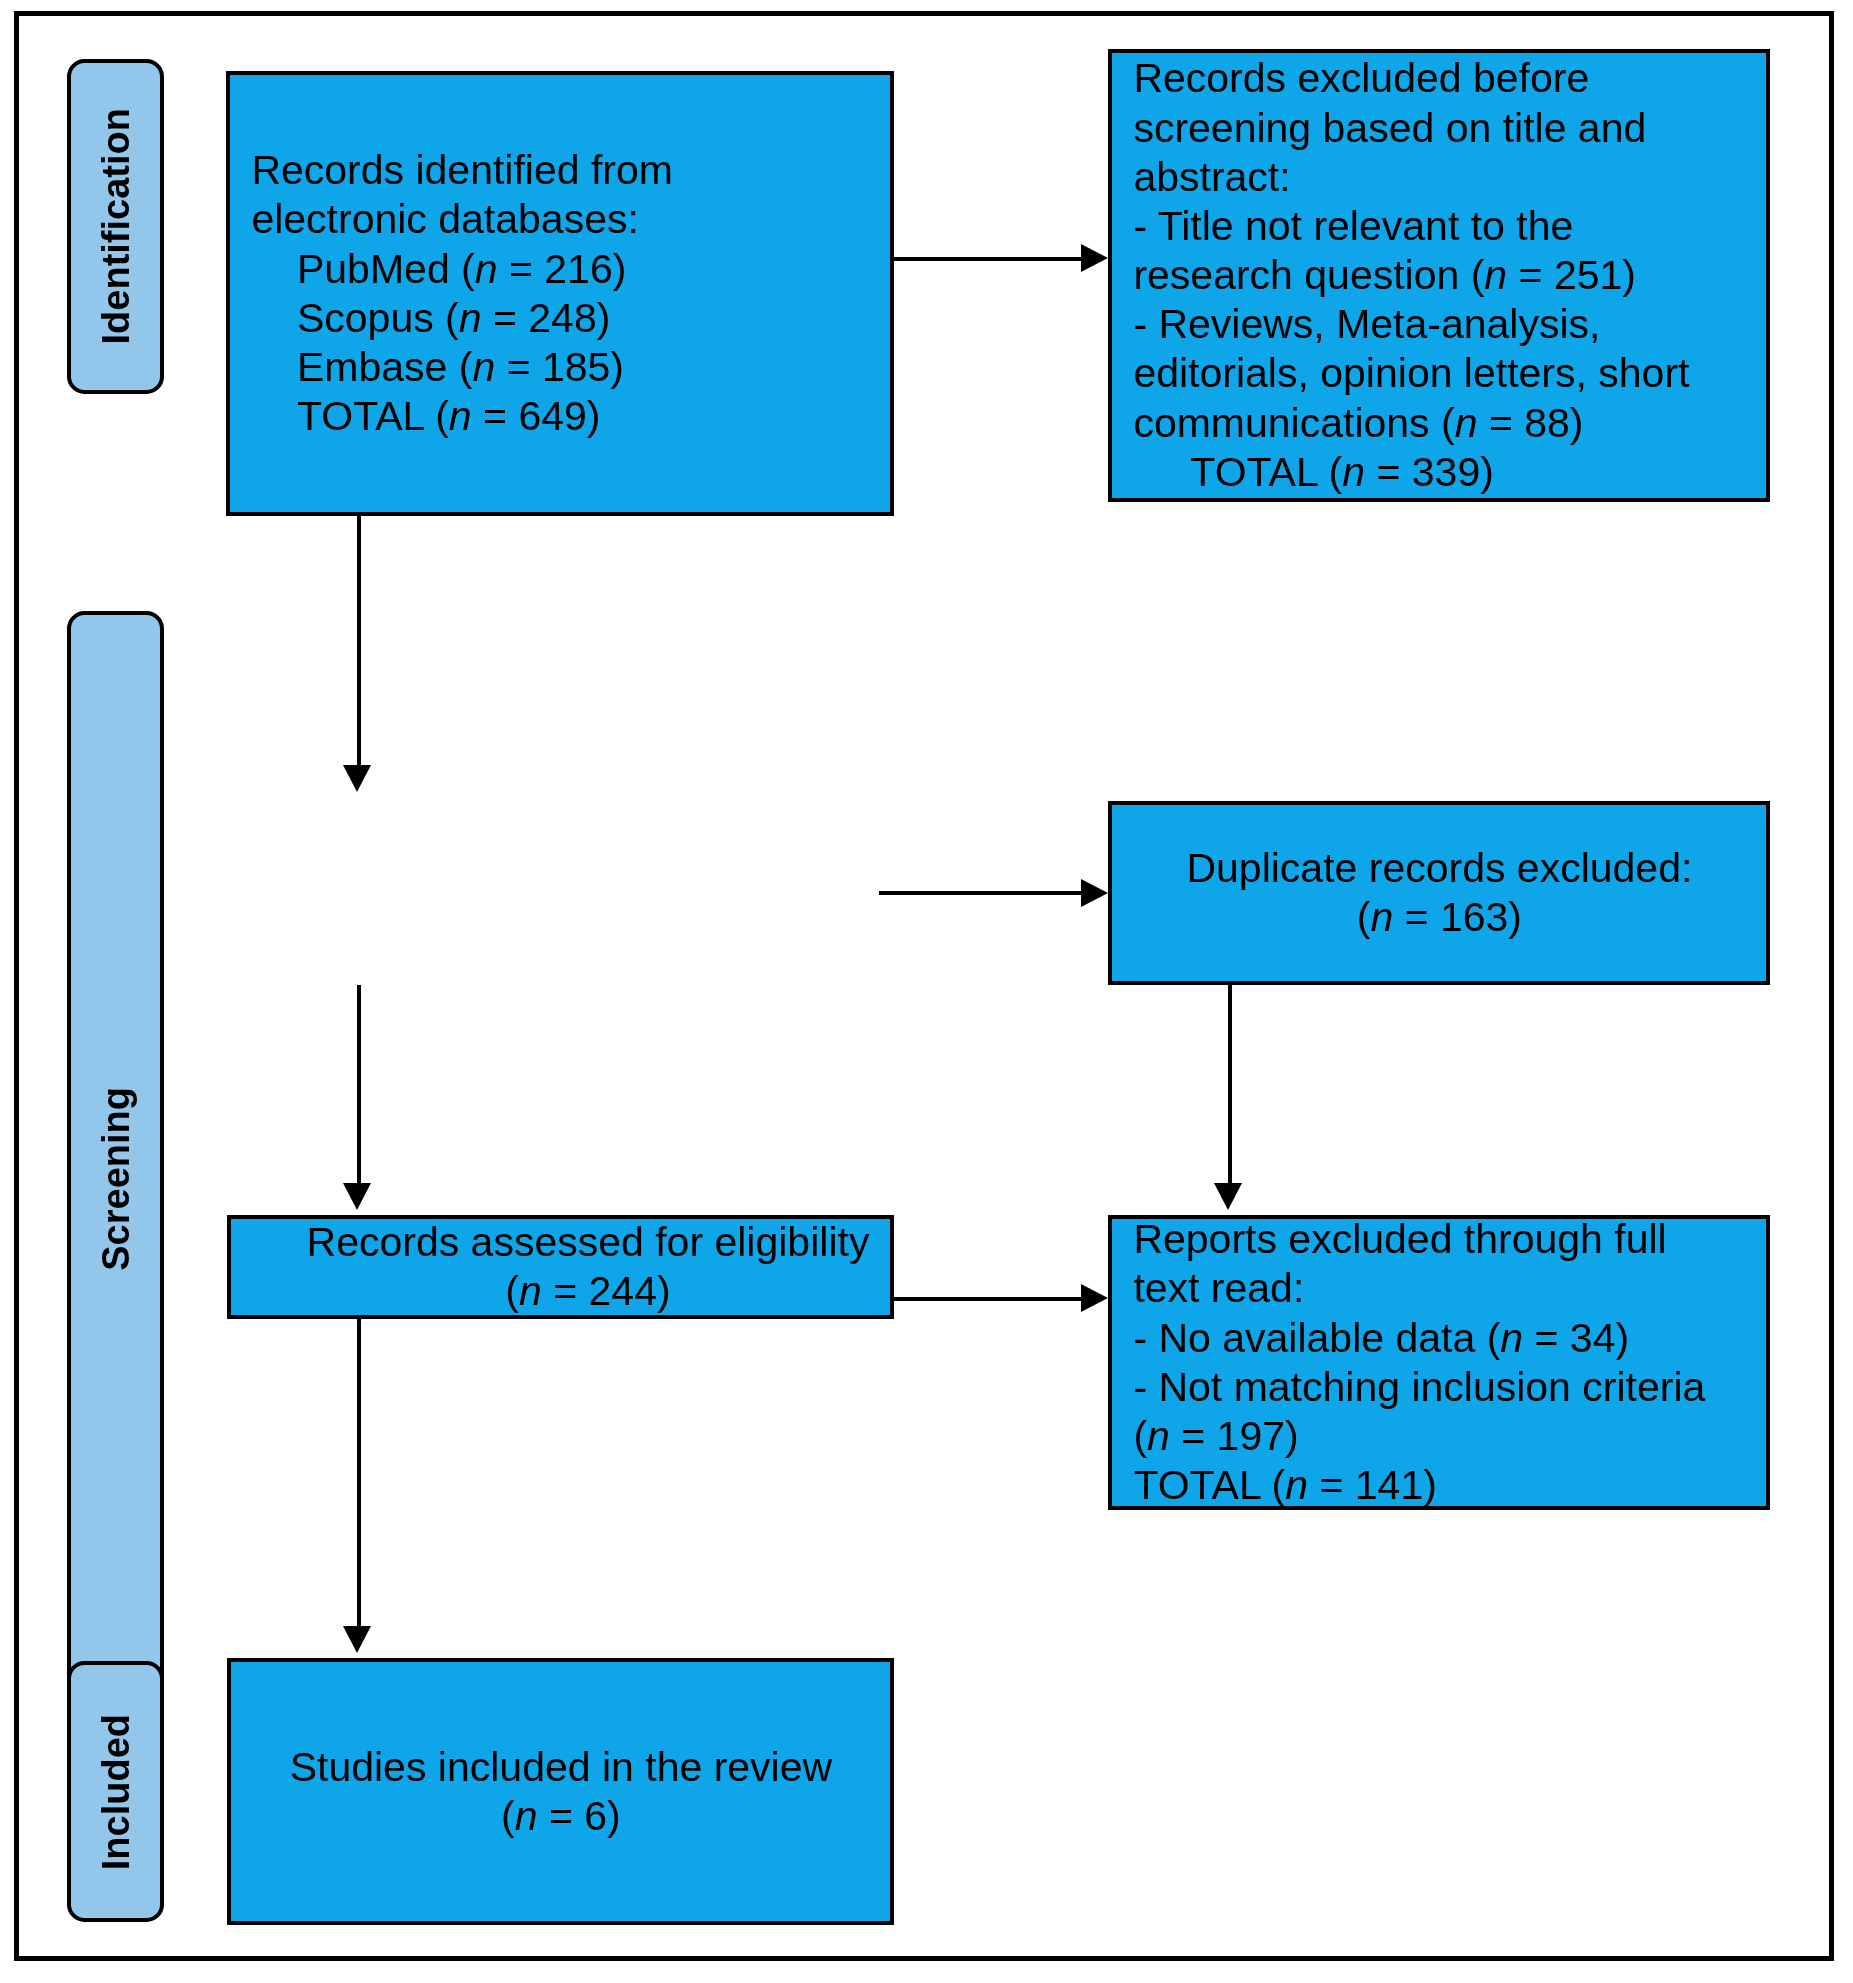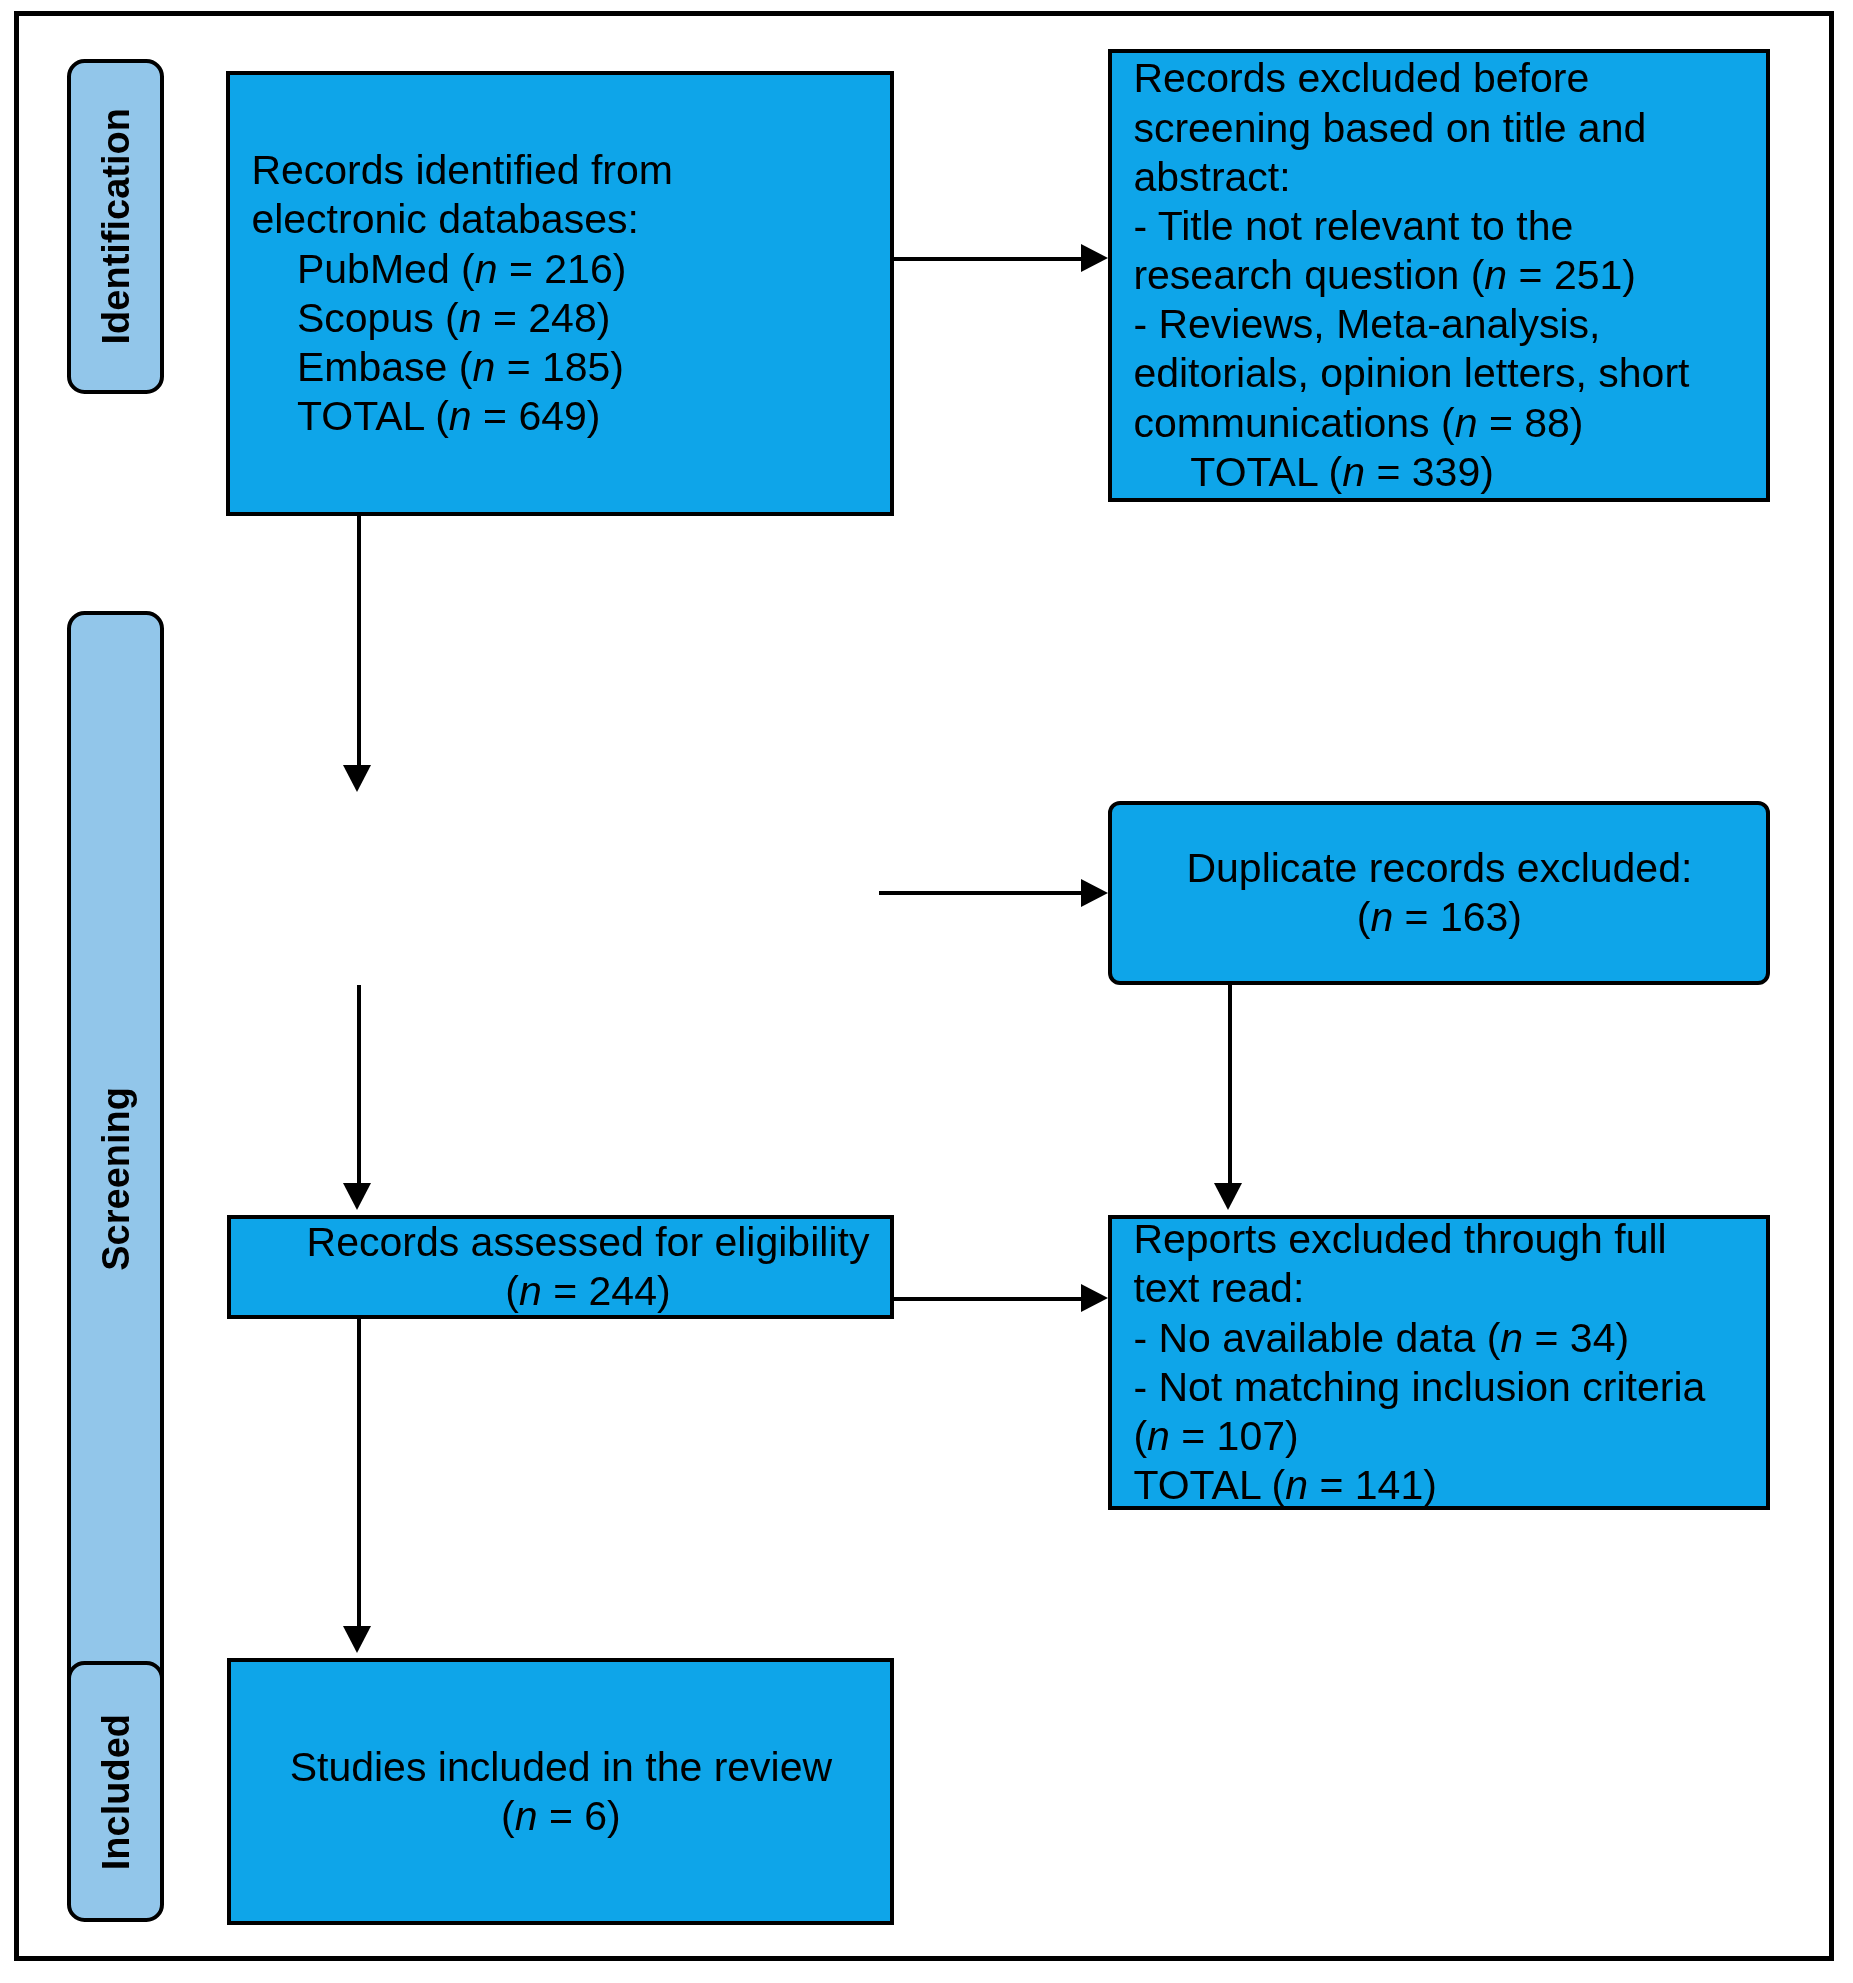--- a/index.html
+++ b/index.html
@@ -143,21 +143,21 @@
      TOTAL (</span><span class="it">n</span><span> = 339)</span></div>
     </div>
 
     <div class="conn conn-h" style="left:875px; top:241px; width:192px;"></div>
     <div class="arrowhead-right" style="left:1062px; top:228px;"></div>
 
     <div class="conn conn-v" style="left:338px; top:500px; height:252px;"></div>
     <div class="arrowhead-down" style="left:324px; top:749px;"></div>
 
 
-    <div class="flow-box center-text" style="left:1089px; top:785px; width:662px; height:184px;border-radius:12px;">
+    <div class="flow-box center-text" style="left:1089px; top:785px; width:662px; height:184px;">
       <div class="flow-box-body"><span>Duplicate records excluded:
 (</span><span class="it">n</span><span> = 163)</span></div>
     </div>
 
     <div class="conn conn-h" style="left:860px; top:875px; width:207px;"></div>
     <div class="arrowhead-right" style="left:1062px; top:863px;"></div>
 
     <div class="conn conn-v" style="left:338px; top:969px; height:201px;"></div>
     <div class="arrowhead-down" style="left:324px; top:1167px;"></div>
 
@@ -167,21 +167,21 @@
     <div class="flow-box center-text" style="left:208px; top:1199px; width:667px; height:104px;align-items:flex-end;">
       <div class="flow-box-body"><span>Records assessed for eligibility
 (</span><span class="it">n</span><span> = 244)</span></div>
     </div>
 
     <div class="flow-box" style="left:1089px; top:1199px; width:662px; height:295px;">
       <div class="flow-box-body"><span>Reports excluded through full
 text read:
 - No available data (</span><span class="it">n</span><span> = 34)
 - Not matching inclusion criteria
-(</span><span class="it">n</span><span> = 107)
+(</span><span class="it">n</span><span> = 197)
 TOTAL (</span><span class="it">n</span><span> = 141)</span></div>
     </div>
 
     <div class="conn conn-h" style="left:875px; top:1281px; width:192px;"></div>
     <div class="arrowhead-right" style="left:1062px; top:1268px;"></div>
 
     <div class="conn conn-v" style="left:338px; top:1302px; height:310px;"></div>
     <div class="arrowhead-down" style="left:324px; top:1610px;"></div>
 
     <div class="flow-box center-text" style="left:208px; top:1642px; width:667px; height:267px;">

